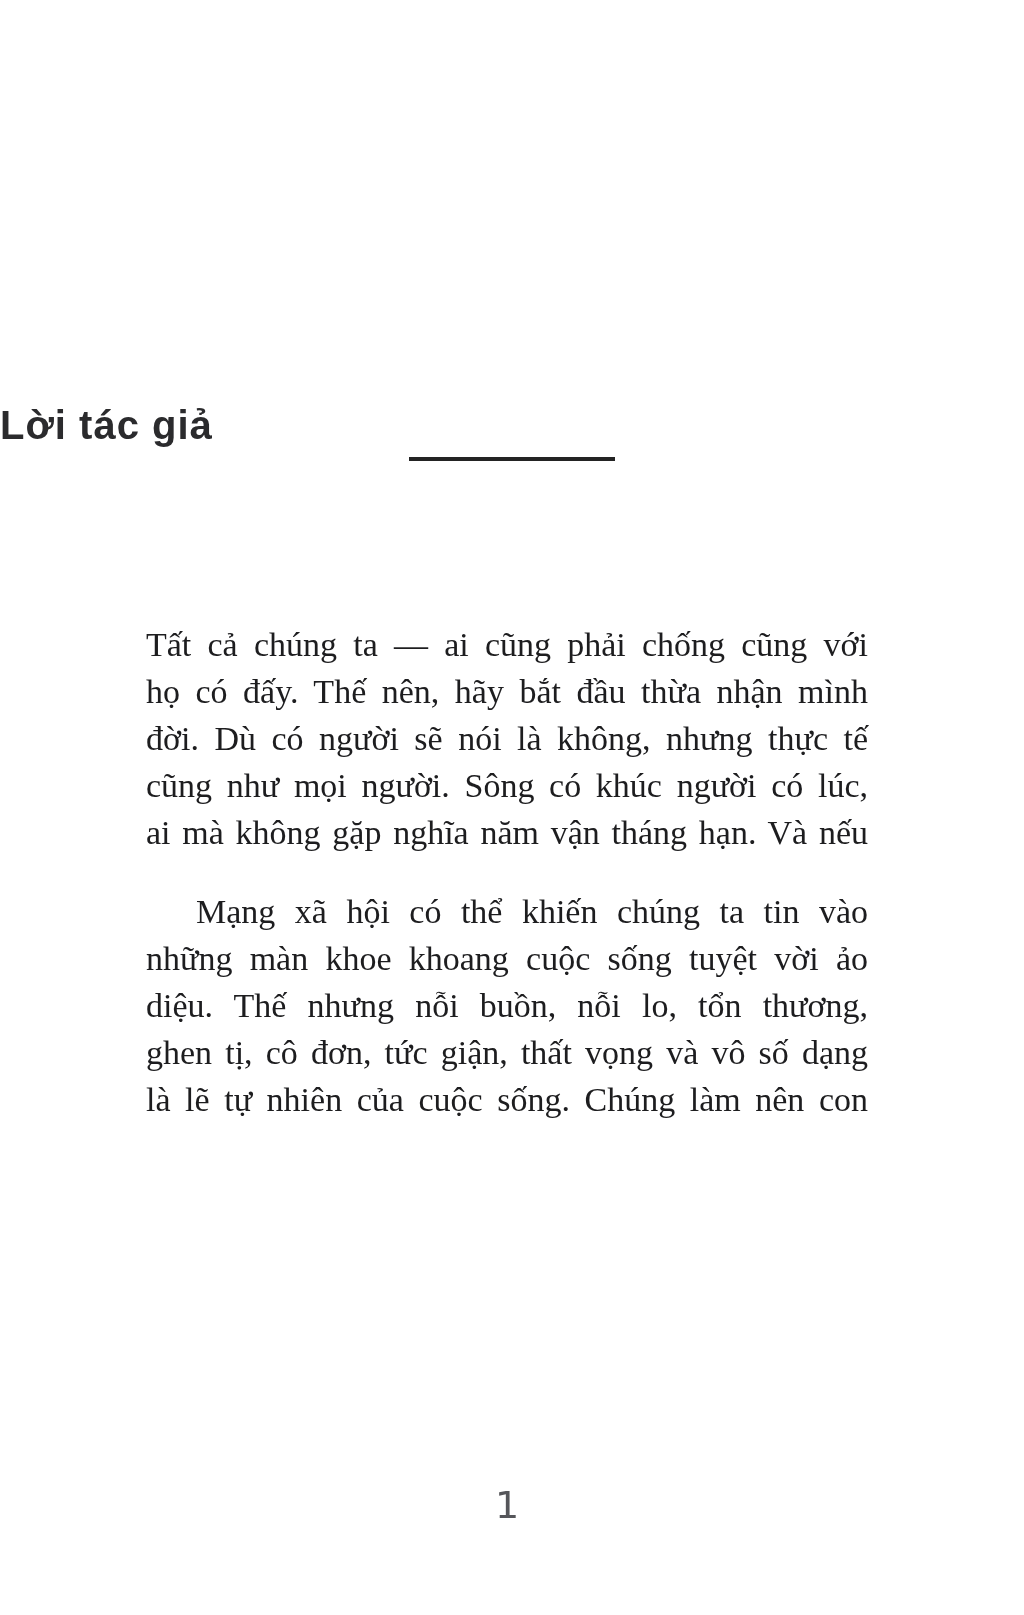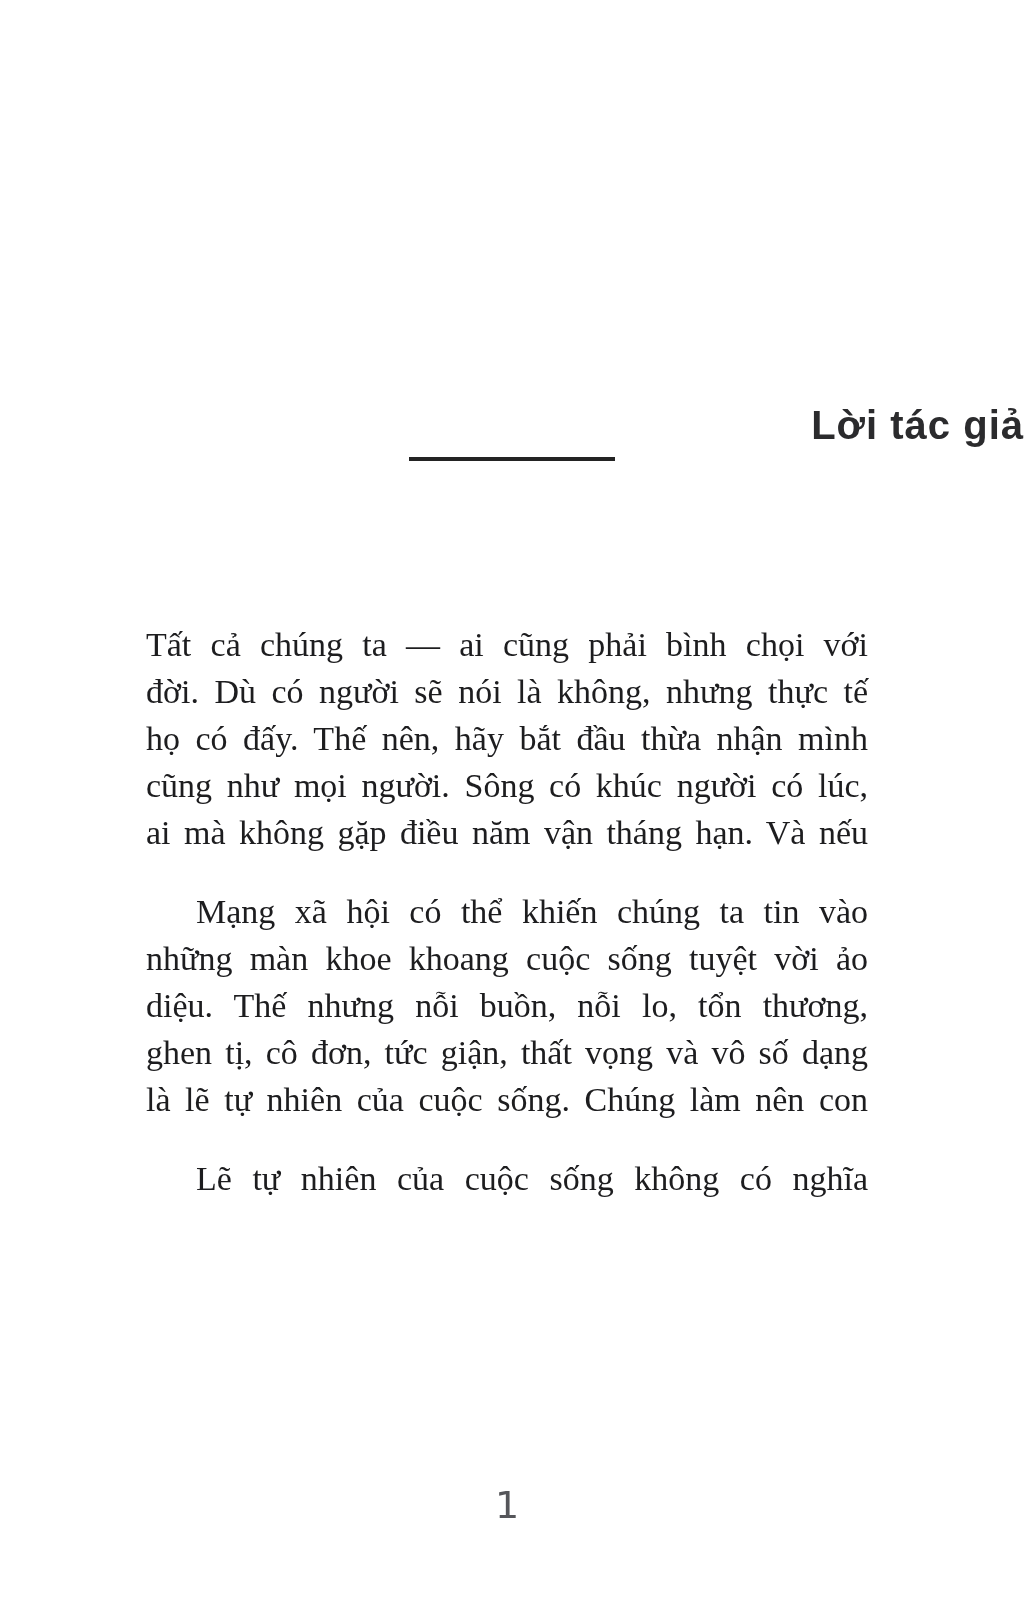--- a/index.html
+++ b/index.html
@@ -8,21 +8,21 @@
     height: 1615px;
     background: #ffffff;
     position: relative;
     overflow: hidden;
   }
   .heading-wrap {
     position: absolute;
     top: 401px;
     left: 0;
     width: 1024px;
-    text-align: right;
+    text-align: left;
   }
   .page-title {
     display: inline-block;
     margin: 0;
     font-family: "Liberation Sans", "DejaVu Sans", sans-serif;
     font-weight: bold;
     font-size: 40px;
     line-height: 48px;
     letter-spacing: 1px;
     color: #2b2b2d;
@@ -66,31 +66,30 @@
 </head>
 <body>
 
 <div class="heading-wrap">
   <h1 class="page-title">Lời tác giả</h1>
   <div class="heading-underline"></div>
 </div>
 
 <div class="body-text" id="body-text">
     <div class="paragraph">
-      <div class="line">Tất cả chúng ta — ai cũng phải bình chọi với</div>
+      <div class="line">Tất cả chúng ta — ai cũng phải chống cũng với</div>
+      <div class="line">họ có đấy. Thế nên, hãy bắt đầu thừa nhận mình</div>
       <div class="line">đời. Dù có người sẽ nói là không, nhưng thực tế</div>
-      <div class="line">họ có đấy. Thế nên, hãy bắt đầu thừa nhận mình</div>
       <div class="line">cũng như mọi người. Sông có khúc người có lúc,</div>
-      <div class="line">ai mà không gặp điều năm vận tháng hạn. Và nếu</div>
+      <div class="line">ai mà không gặp nghĩa năm vận tháng hạn. Và nếu</div>
     </div>
     <div class="paragraph">
       <div class="line indent">Mạng xã hội có thể khiến chúng ta tin vào</div>
       <div class="line">những màn khoe khoang cuộc sống tuyệt vời ảo</div>
       <div class="line">diệu. Thế nhưng nỗi buồn, nỗi lo, tổn thương,</div>
       <div class="line">ghen tị, cô đơn, tức giận, thất vọng và vô số dạng</div>
       <div class="line">là lẽ tự nhiên của cuộc sống. Chúng làm nên con</div>
     </div>
     <div class="paragraph">
-      <div class="line indent">Lẽ tự nhiên của cuộc sống không có nghĩa</div>
     </div>
   </div>
 
 <div class="page-number">1</div>
 
 </body></html>

